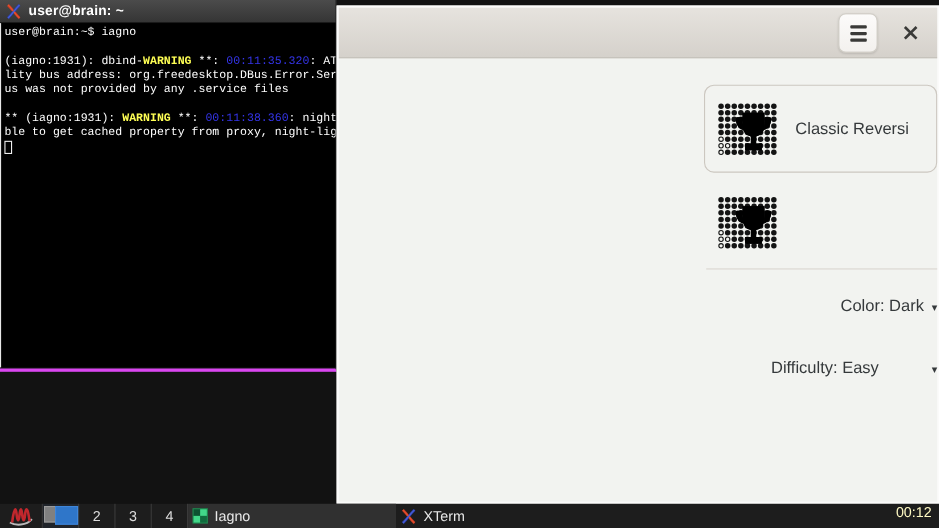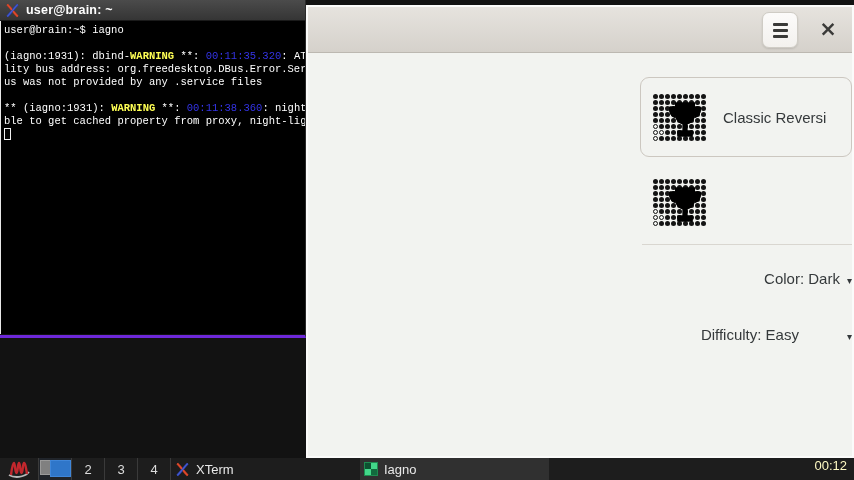--- a/index.html
+++ b/index.html
@@ -1,21 +1,21 @@
 <!DOCTYPE html>
 <html><head>
 <meta charset="utf-8">
 <style>
   * { margin:0; padding:0; box-sizing:border-box; }
   html,body { width:854px; height:480px; overflow:hidden; }
   body { position:relative; background:#121212; font-family:"Liberation Sans",sans-serif; }
 
   
   .terminal { position:absolute; left:0; top:0; width:306px; height:338px;
-              border-bottom:3px solid #6d28d9; border-right:1px solid #2a2a2a; }
+              border-bottom:3px solid #d946ef; border-right:1px solid #2a2a2a; }
   .term-titlebar { height:21px; background:linear-gradient(#4b4b4b,#353535);
                    display:flex; align-items:center; gap:6px; padding-left:5px;
                    border-bottom:1px solid #1a1a1a; }
   .term-title { color:#ffffff; font-weight:bold; font-size:12.5px; letter-spacing:.2px; }
   .xterm-ico { width:15px; height:15px; flex:0 0 auto; }
   .term-body { background:#000; height:313px; padding:3px 0 0 3px;
                border-left:1px solid #e8e8e8; overflow:hidden;
                font-family:Liberation Mono, monospace; font-size:10.5px;
                line-height:13px; color:#ffffff; white-space:pre; }
   .term-line { height:13px; }
@@ -342,34 +342,34 @@
     <div class="ws-cell">
         <span>2</span>
       </div>
     <div class="ws-cell">
         <span>3</span>
       </div>
     <div class="ws-cell">
         <span>4</span>
       </div>
   </div>
+  <div class="taskbtn active">
+    <span class="iagno-ico">
+      <i class="c1"></i>
+        <i class="c2"></i>
+        <i class="c3"></i>
+        <i class="c4"></i>
+    </span>
+    <span>Iagno</span>
+  </div>
   <div class="taskbtn">
     <svg class="task-ico" viewBox="0 0 20 20">
       <path d="M3 2 C9 8 11 12 17 18" stroke="#c23b22" stroke-width="3.2" fill="none"></path>
       <path d="M17 2 C11 8 9 12 3 18" stroke="#2b3fae" stroke-width="3.2" fill="none"></path>
       <path d="M3 2 C9 8 11 12 17 18" stroke="#e8502f" stroke-width="1.4" fill="none"></path>
       <path d="M17 2 C11 8 9 12 3 18" stroke="#4a61d8" stroke-width="1.4" fill="none"></path>
     </svg>
     <span>XTerm</span>
   </div>
-  <div class="taskbtn active">
-    <span class="iagno-ico">
-      <i class="c1"></i>
-        <i class="c2"></i>
-        <i class="c3"></i>
-        <i class="c4"></i>
-    </span>
-    <span>Iagno</span>
-  </div>
   <div class="clock">
     <span>00:12</span>
   </div>
 </div>
 
 </body></html>

